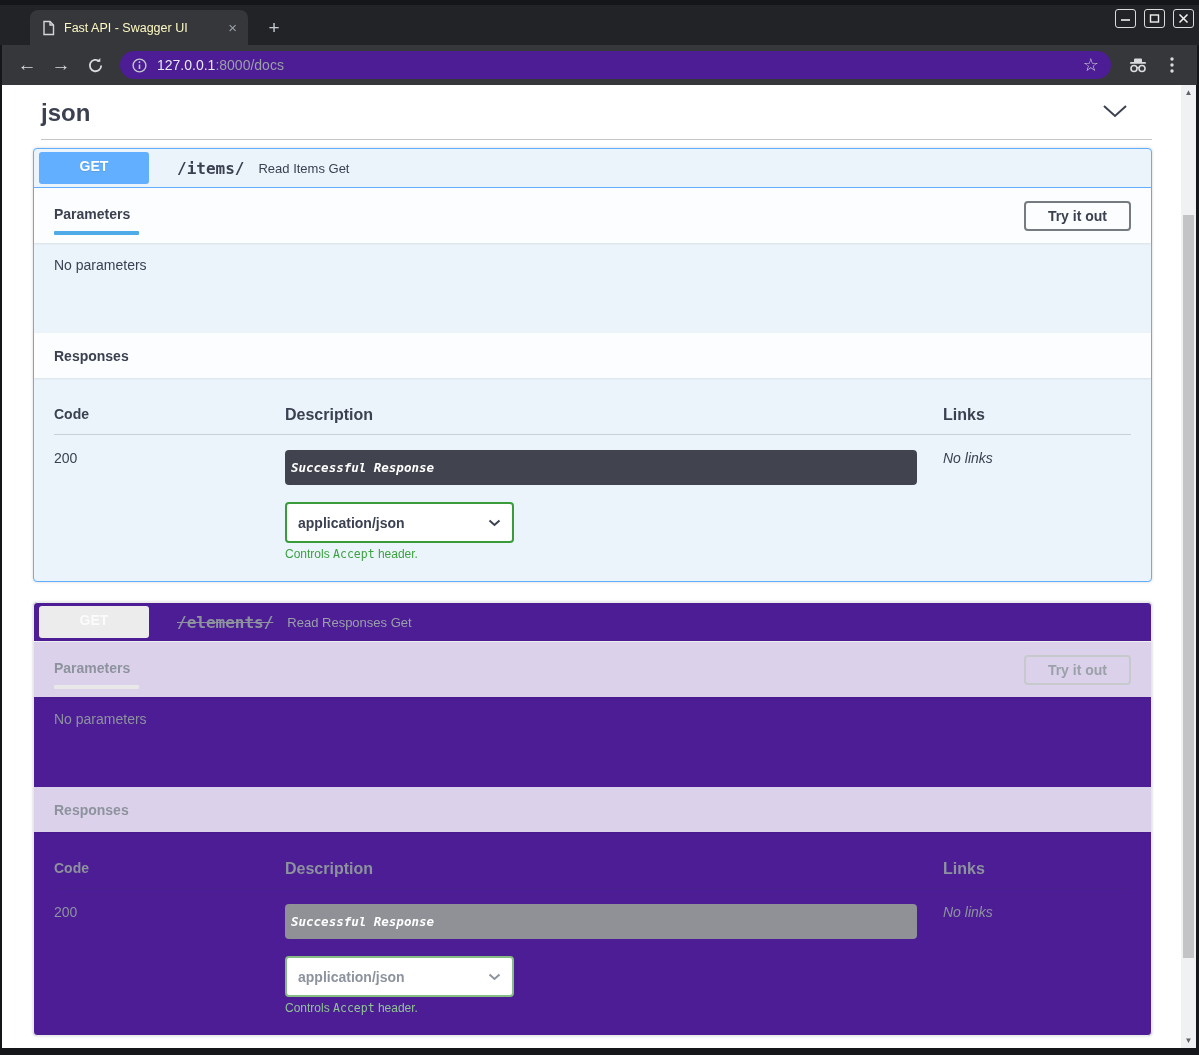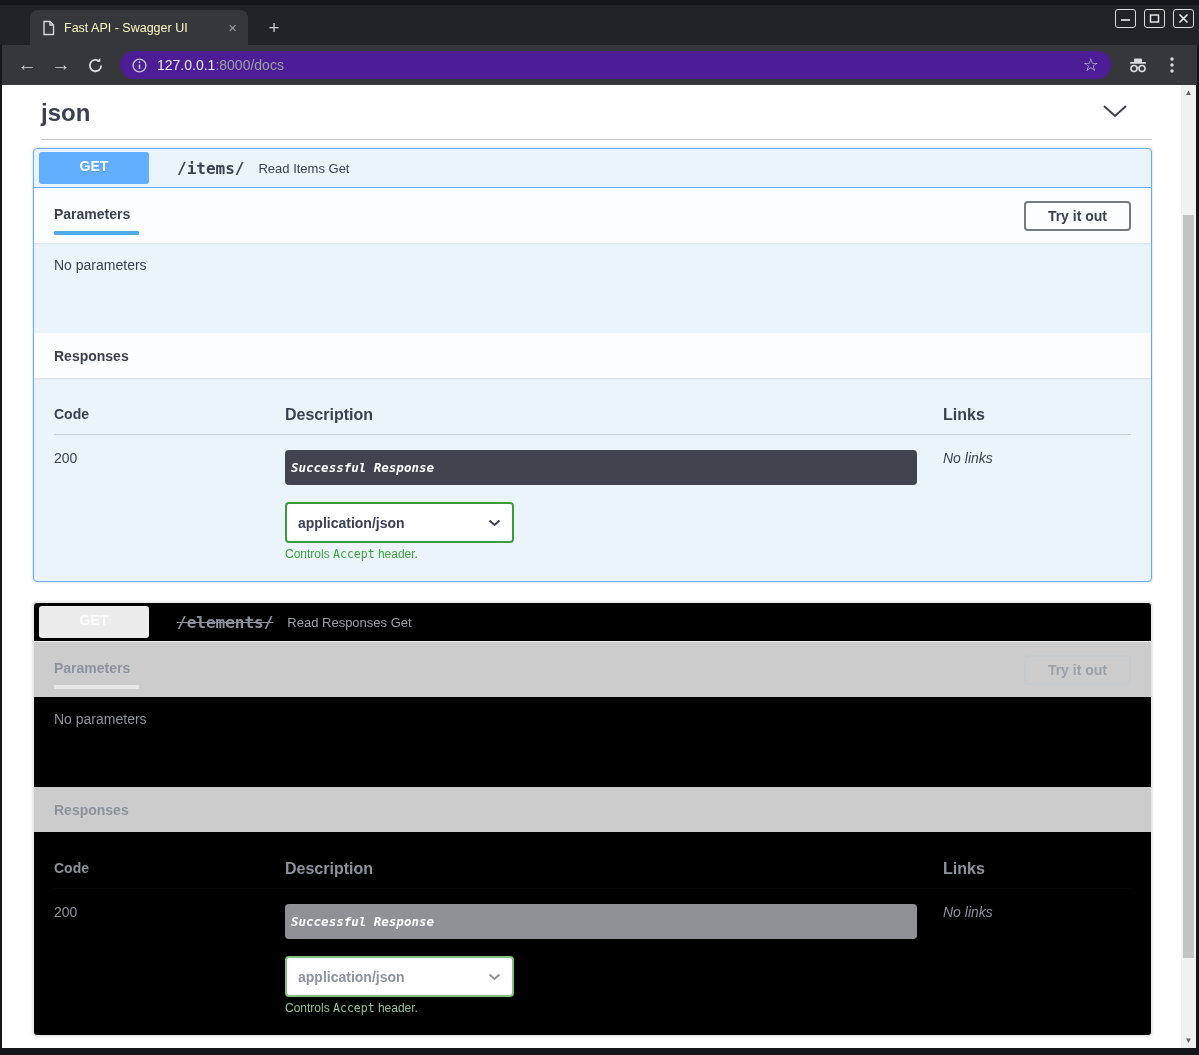--- a/index.html
+++ b/index.html
@@ -54,21 +54,21 @@
   .th{font-size:16px;font-weight:bold;color:#3b4151;}
   .th-code{font-size:14px;}
   .resp-data{padding-top:15px;}
   .code-val{font-size:14px;}
   .links-val{font-size:14px;font-style:italic;}
   .resp-box{width:632px;height:35px;box-sizing:border-box;border-radius:4px;background:#41444e;color:#fff;display:flex;align-items:center;padding:0 6px;font-family:"DejaVu Sans Mono",monospace;font-style:italic;font-weight:bold;font-size:12.5px;}
   .media-select{width:229px;height:41px;box-sizing:border-box;margin-top:17px;background:#fff;border:2px solid #3a9b3a;border-radius:4px;display:flex;align-items:center;justify-content:space-between;padding:0 11px;font-weight:bold;font-size:14px;color:#3b4151;cursor:pointer;}
   .controls-note{margin-top:4px;font-size:12px;color:#3ba23f;}
   .controls-note code{font-family:"DejaVu Sans Mono",monospace;font-size:11.5px;}
   
-  .opblock.dep{border-color:#ebebeb;background:#000000;margin-top:20px;}
+  .opblock.dep{border-color:#ebebeb;background:#4c1d95;margin-top:20px;}
   .dep .op-summary{border-bottom:1px solid #f0f0f0;}
   .dep .method-badge{background:#ececec;color:#fbfbfb;text-shadow:none;}
   .dep .op-path{color:#8d939d;text-decoration:line-through;}
   .dep .op-desc{color:#9aa0a8;}
   .op-warning{height:50px;box-sizing:border-box;padding:17px 20px 0;font-weight:bold;font-size:14px;color:#8d939d;}
   .dep .section-header{box-shadow:0 1px 2px rgba(0,0,0,.06);}
   .dep .ptab h4,.dep .responses-header h4{color:#8d939d;}
   .dep .tab-underline{background:#e8e8e8;}
   .dep .try-btn{border-color:#c7cacd;color:#9ba1a9;}
   .dep .params-body{color:#8d939d;}

